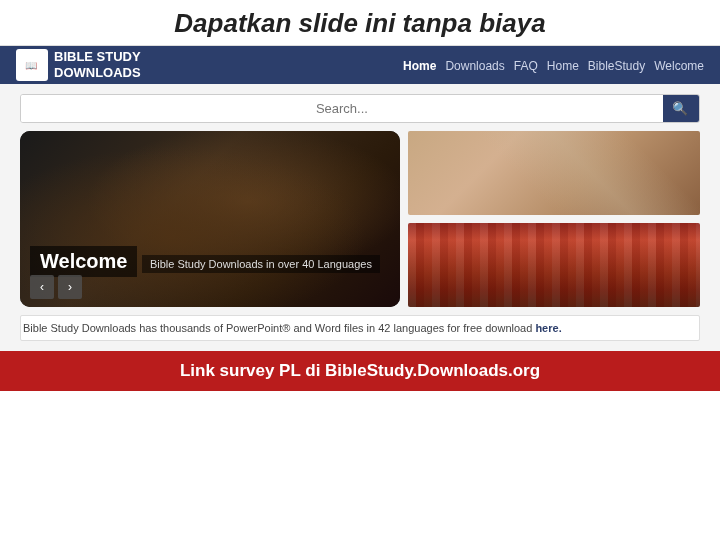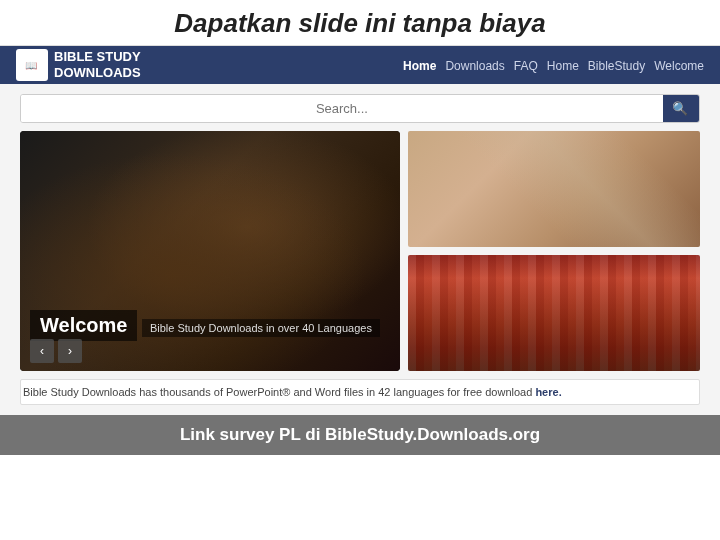--- a/index.html
+++ b/index.html
@@ -112,24 +112,24 @@
     
     #content-grid {
       display: flex;
       gap: 8px;
     }
 
     
     #main-slider {
       flex: 0 0 380px;
       position: relative;
-      height: 240px;
+      height: 176px;
       overflow: hidden;
       background: #111;
-      border-radius: 4px;
+      border-radius: 10px;
     }
     #slider-img {
       width: 100%;
       height: 100%;
       background: linear-gradient(135deg, #1a1a1a 0%, #3a2a1a 40%, #2a1a0a 70%, #1a0a0a 100%);
       position: relative;
     }
     
     #bible-overlay {
       position: absolute;
@@ -225,21 +225,21 @@
       border-radius: 2px;
     }
     #bottom-desc a {
       color: #2c3e6b;
       text-decoration: none;
       font-weight: bold;
     }
 
     
     #bottom-bar {
-      background: #737373;
+      background: #b91c1c;
       text-align: center;
       padding: 10px 0;
     }
     #bottom-bar p {
       color: #fff;
       font-size: 17px;
       font-weight: bold;
     }
   </style>
 </head>

